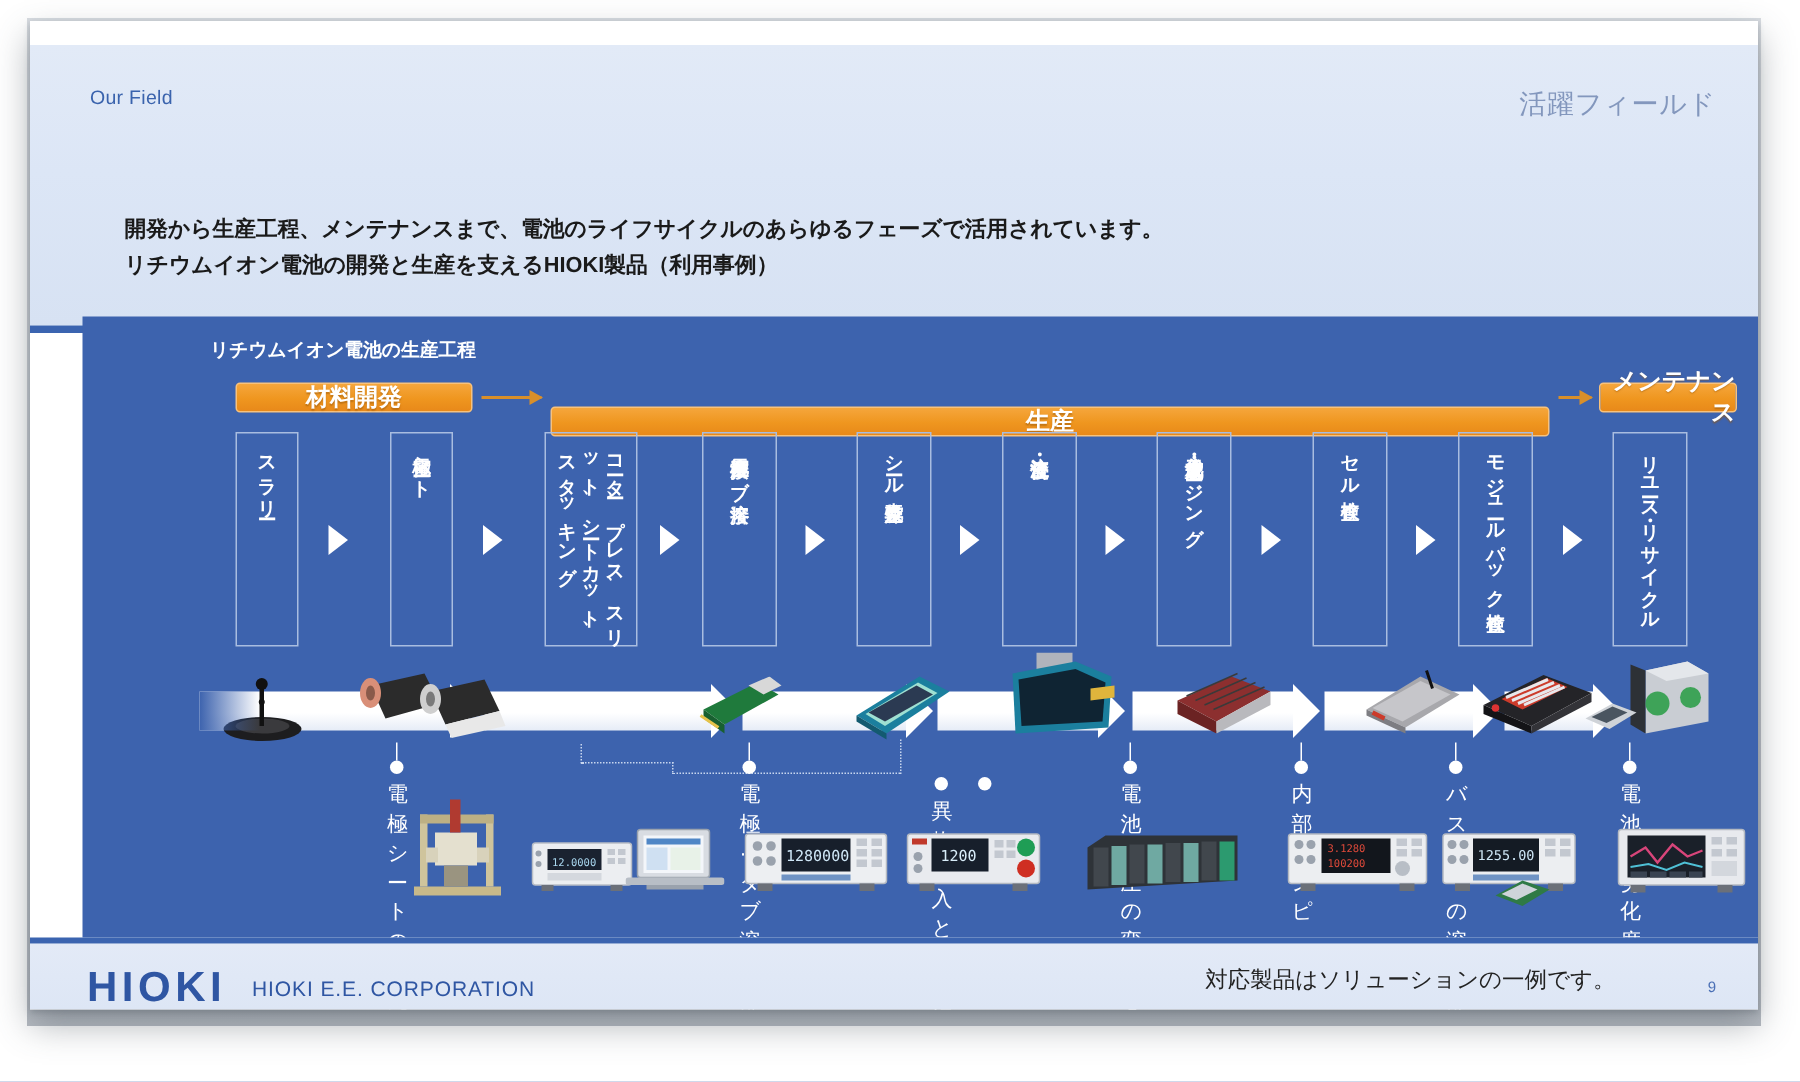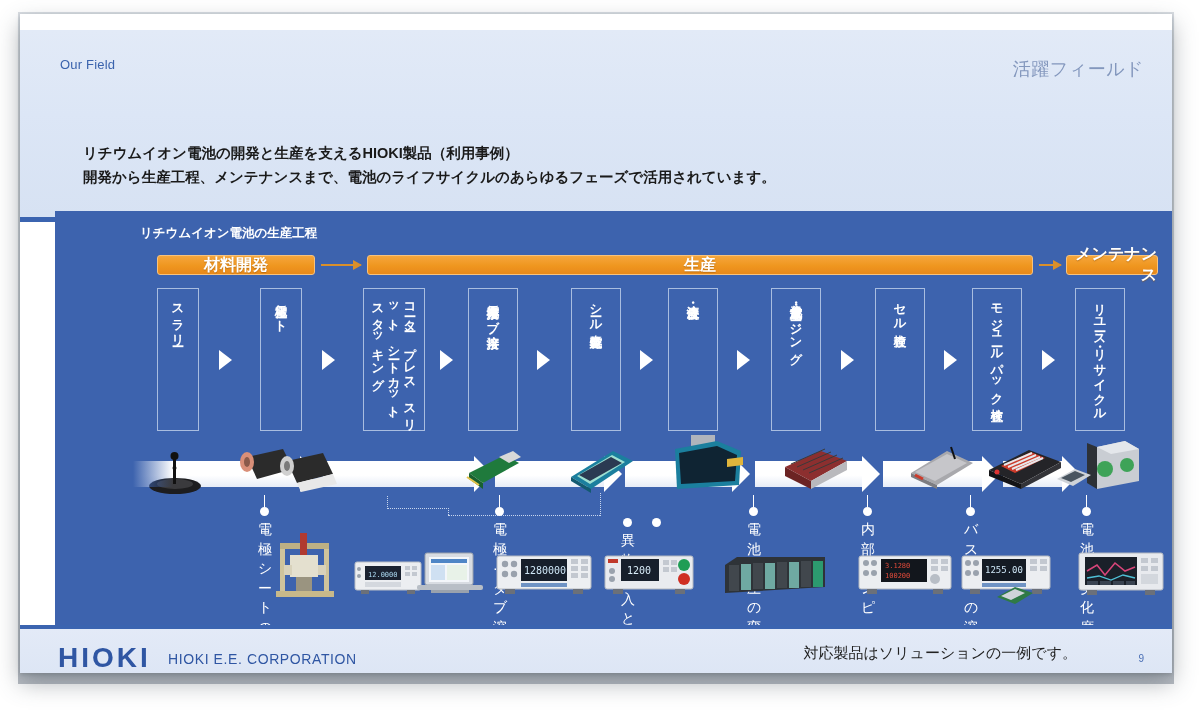--- a/index.html
+++ b/index.html
@@ -66,21 +66,21 @@
   .phase-bar {
     position: absolute; height: 20px;
     background: linear-gradient(180deg,#f5a63c 0%,#ef961f 55%,#e8891a 100%);
     border: 1px solid #f7c27d;
     border-radius: 3px;
     color: #ffffff; font-size: 16px; font-weight: bold;
     display: flex; align-items: center; justify-content: center;
     text-shadow: 0 1px 1px rgba(150,85,10,.55);
   }
   #phase-material { left: 102px; top: 44px; width: 158px; }
-  #phase-production { left: 312px; top: 44px; width: 666px; }
+  #phase-production { left: 312px; top: 60px; width: 666px; }
   #phase-maintenance { left: 1011px; top: 44px; width: 92px; text-align: right; }
 
   .phase-arrow {
     position: absolute; top: 53px; height: 2px;
     background: #d98f2a;
   }
   .phase-arrow::after {
     content: ""; position: absolute; right: -1px; top: -4px;
     border-left: 9px solid #d98f2a;
     border-top: 5px solid transparent;
@@ -190,22 +190,22 @@
 <body>
 
 <div id="slide-shadow-wrap"></div>
 
 <div id="slide">
 
   <div id="header">
     <div id="eyebrow">Our Field</div>
     <div id="eyebrow-right">活躍フィールド</div>
     <div id="lead">
+      <div>開発から生産工程、メンテナンスまで、電池のライフサイクルのあらゆるフェーズで活用されています。</div>
       <div>リチウムイオン電池の開発と生産を支えるHIOKI製品（利用事例）</div>
-      <div>開発から生産工程、メンテナンスまで、電池のライフサイクルのあらゆるフェーズで活用されています。</div>
     </div>
   </div>
 
   <div id="body-panel">
 
     <div id="panel-heading">リチウムイオン電池の生産工程</div>
 
     <div class="phase-bar" id="phase-material">材料開発</div>
     <div class="phase-arrow" id="arrow-a"></div>
     <div class="phase-bar" id="phase-production">生産</div>

